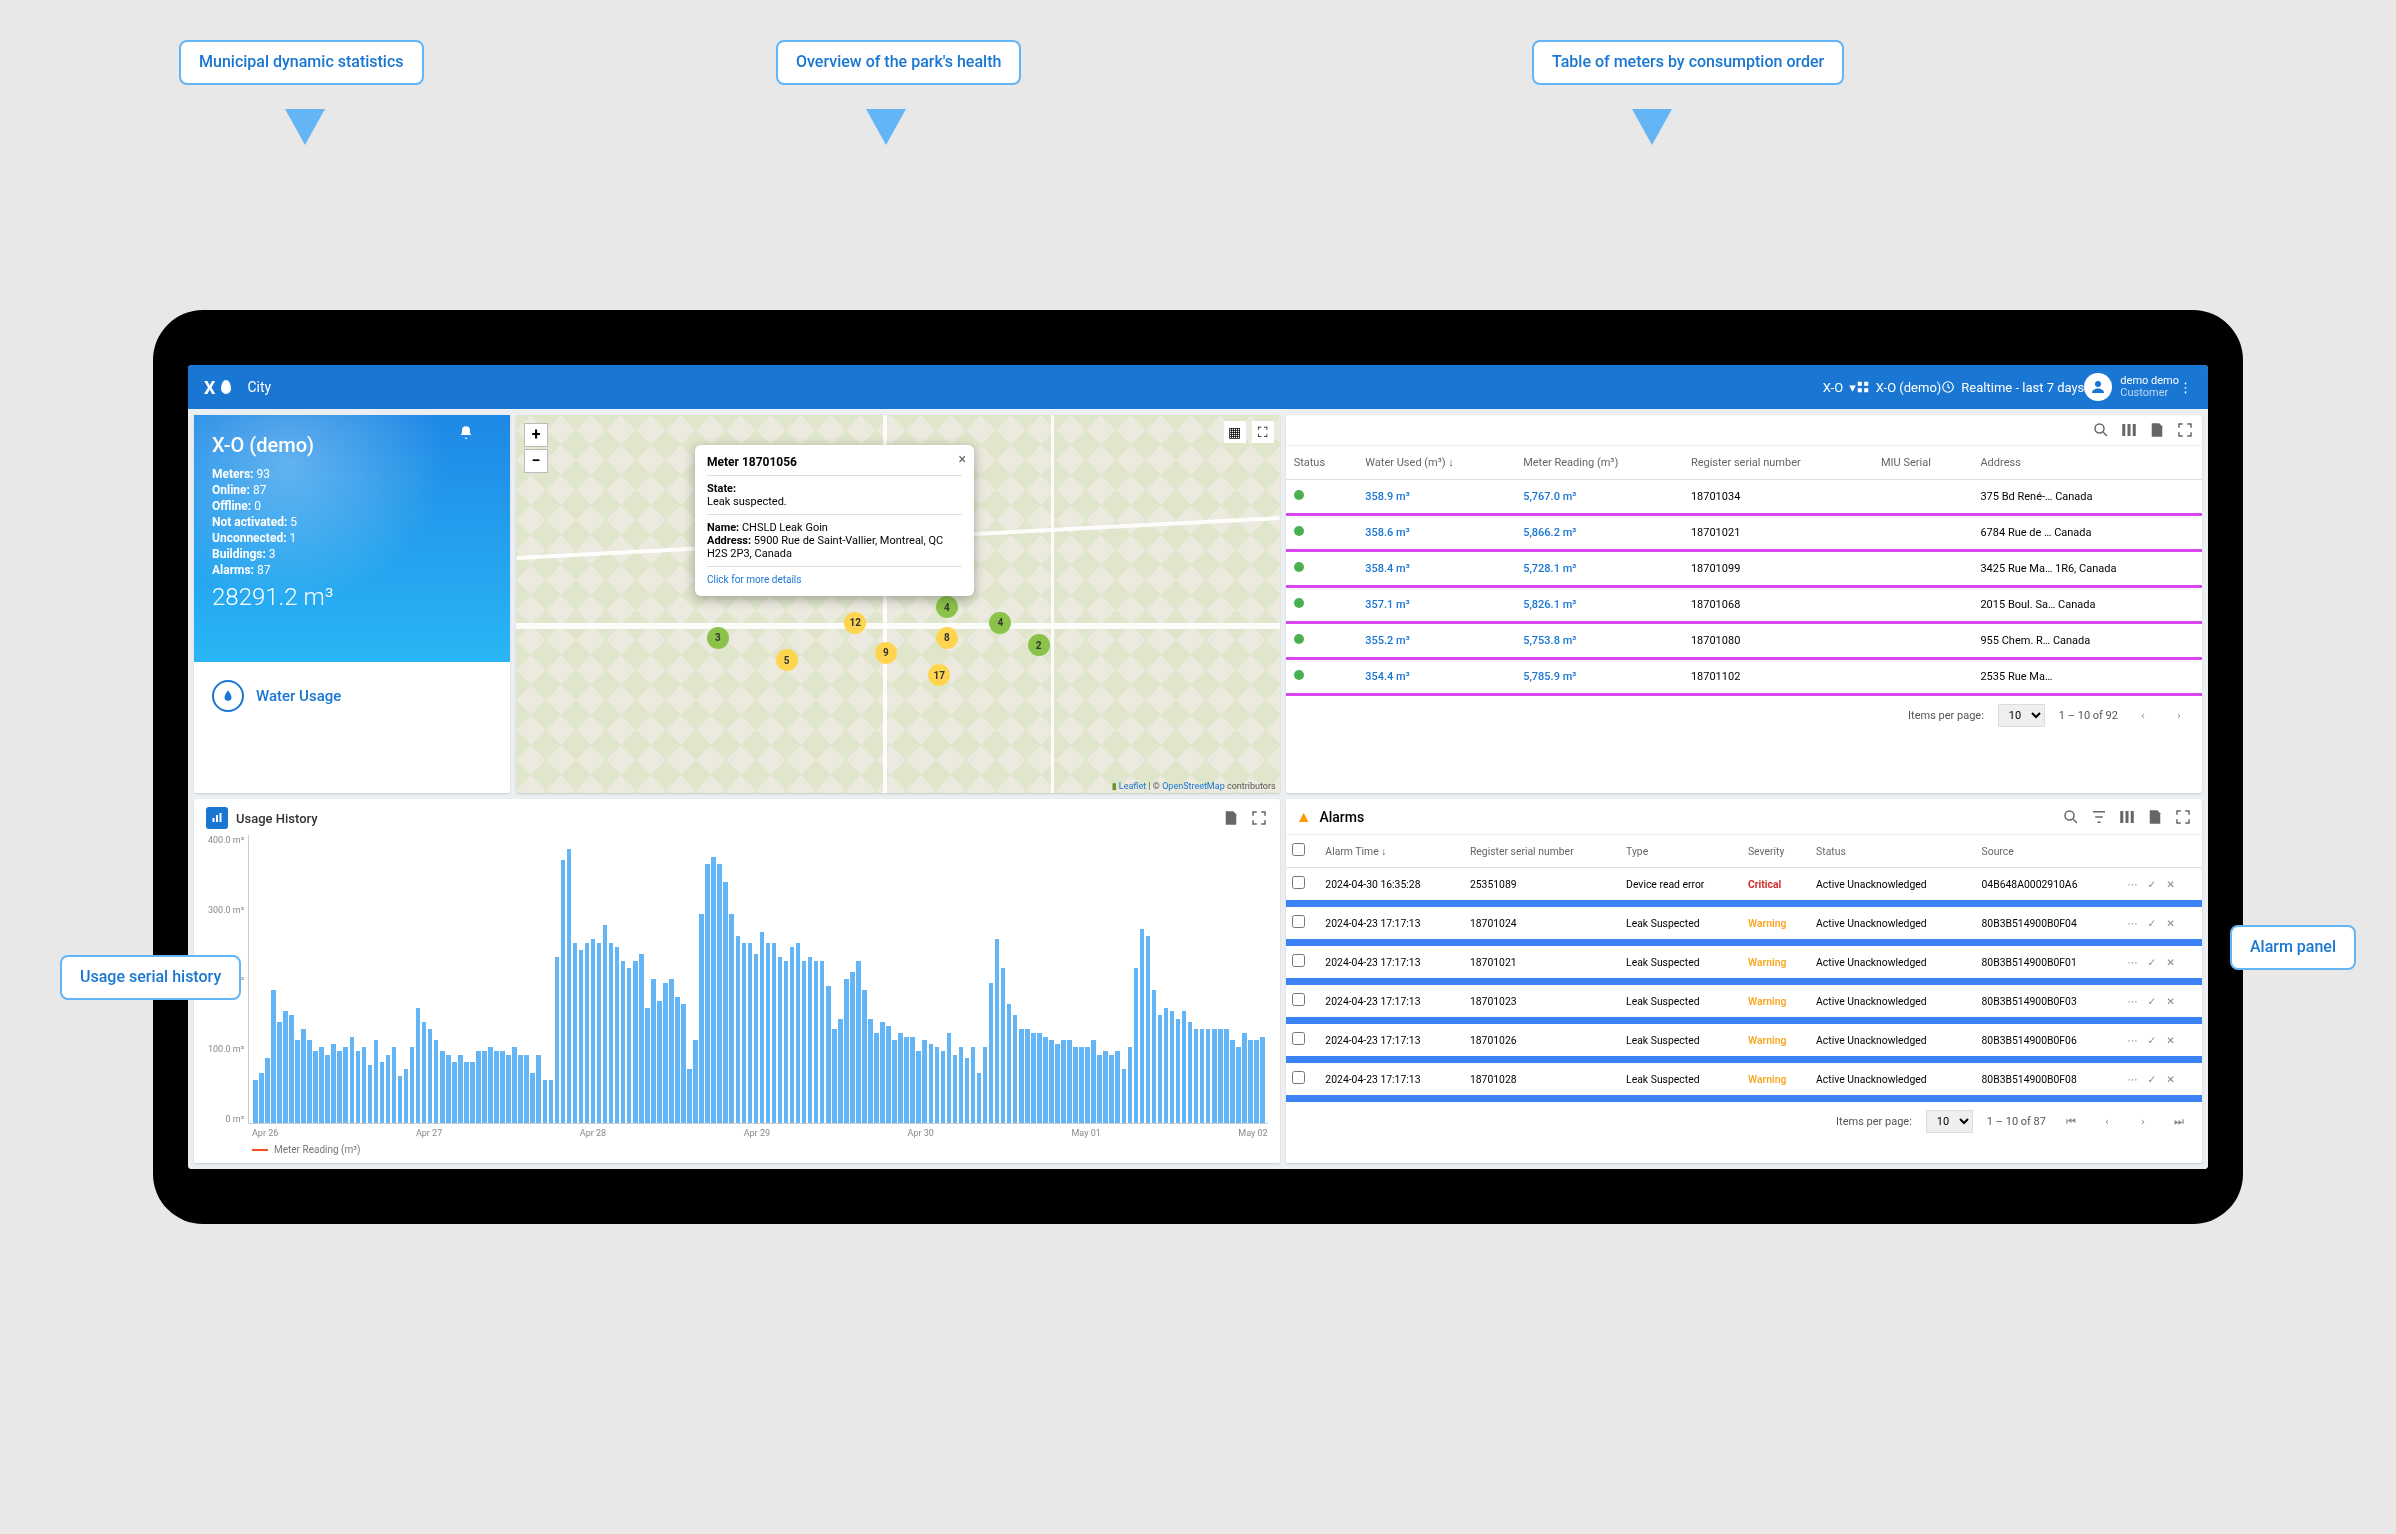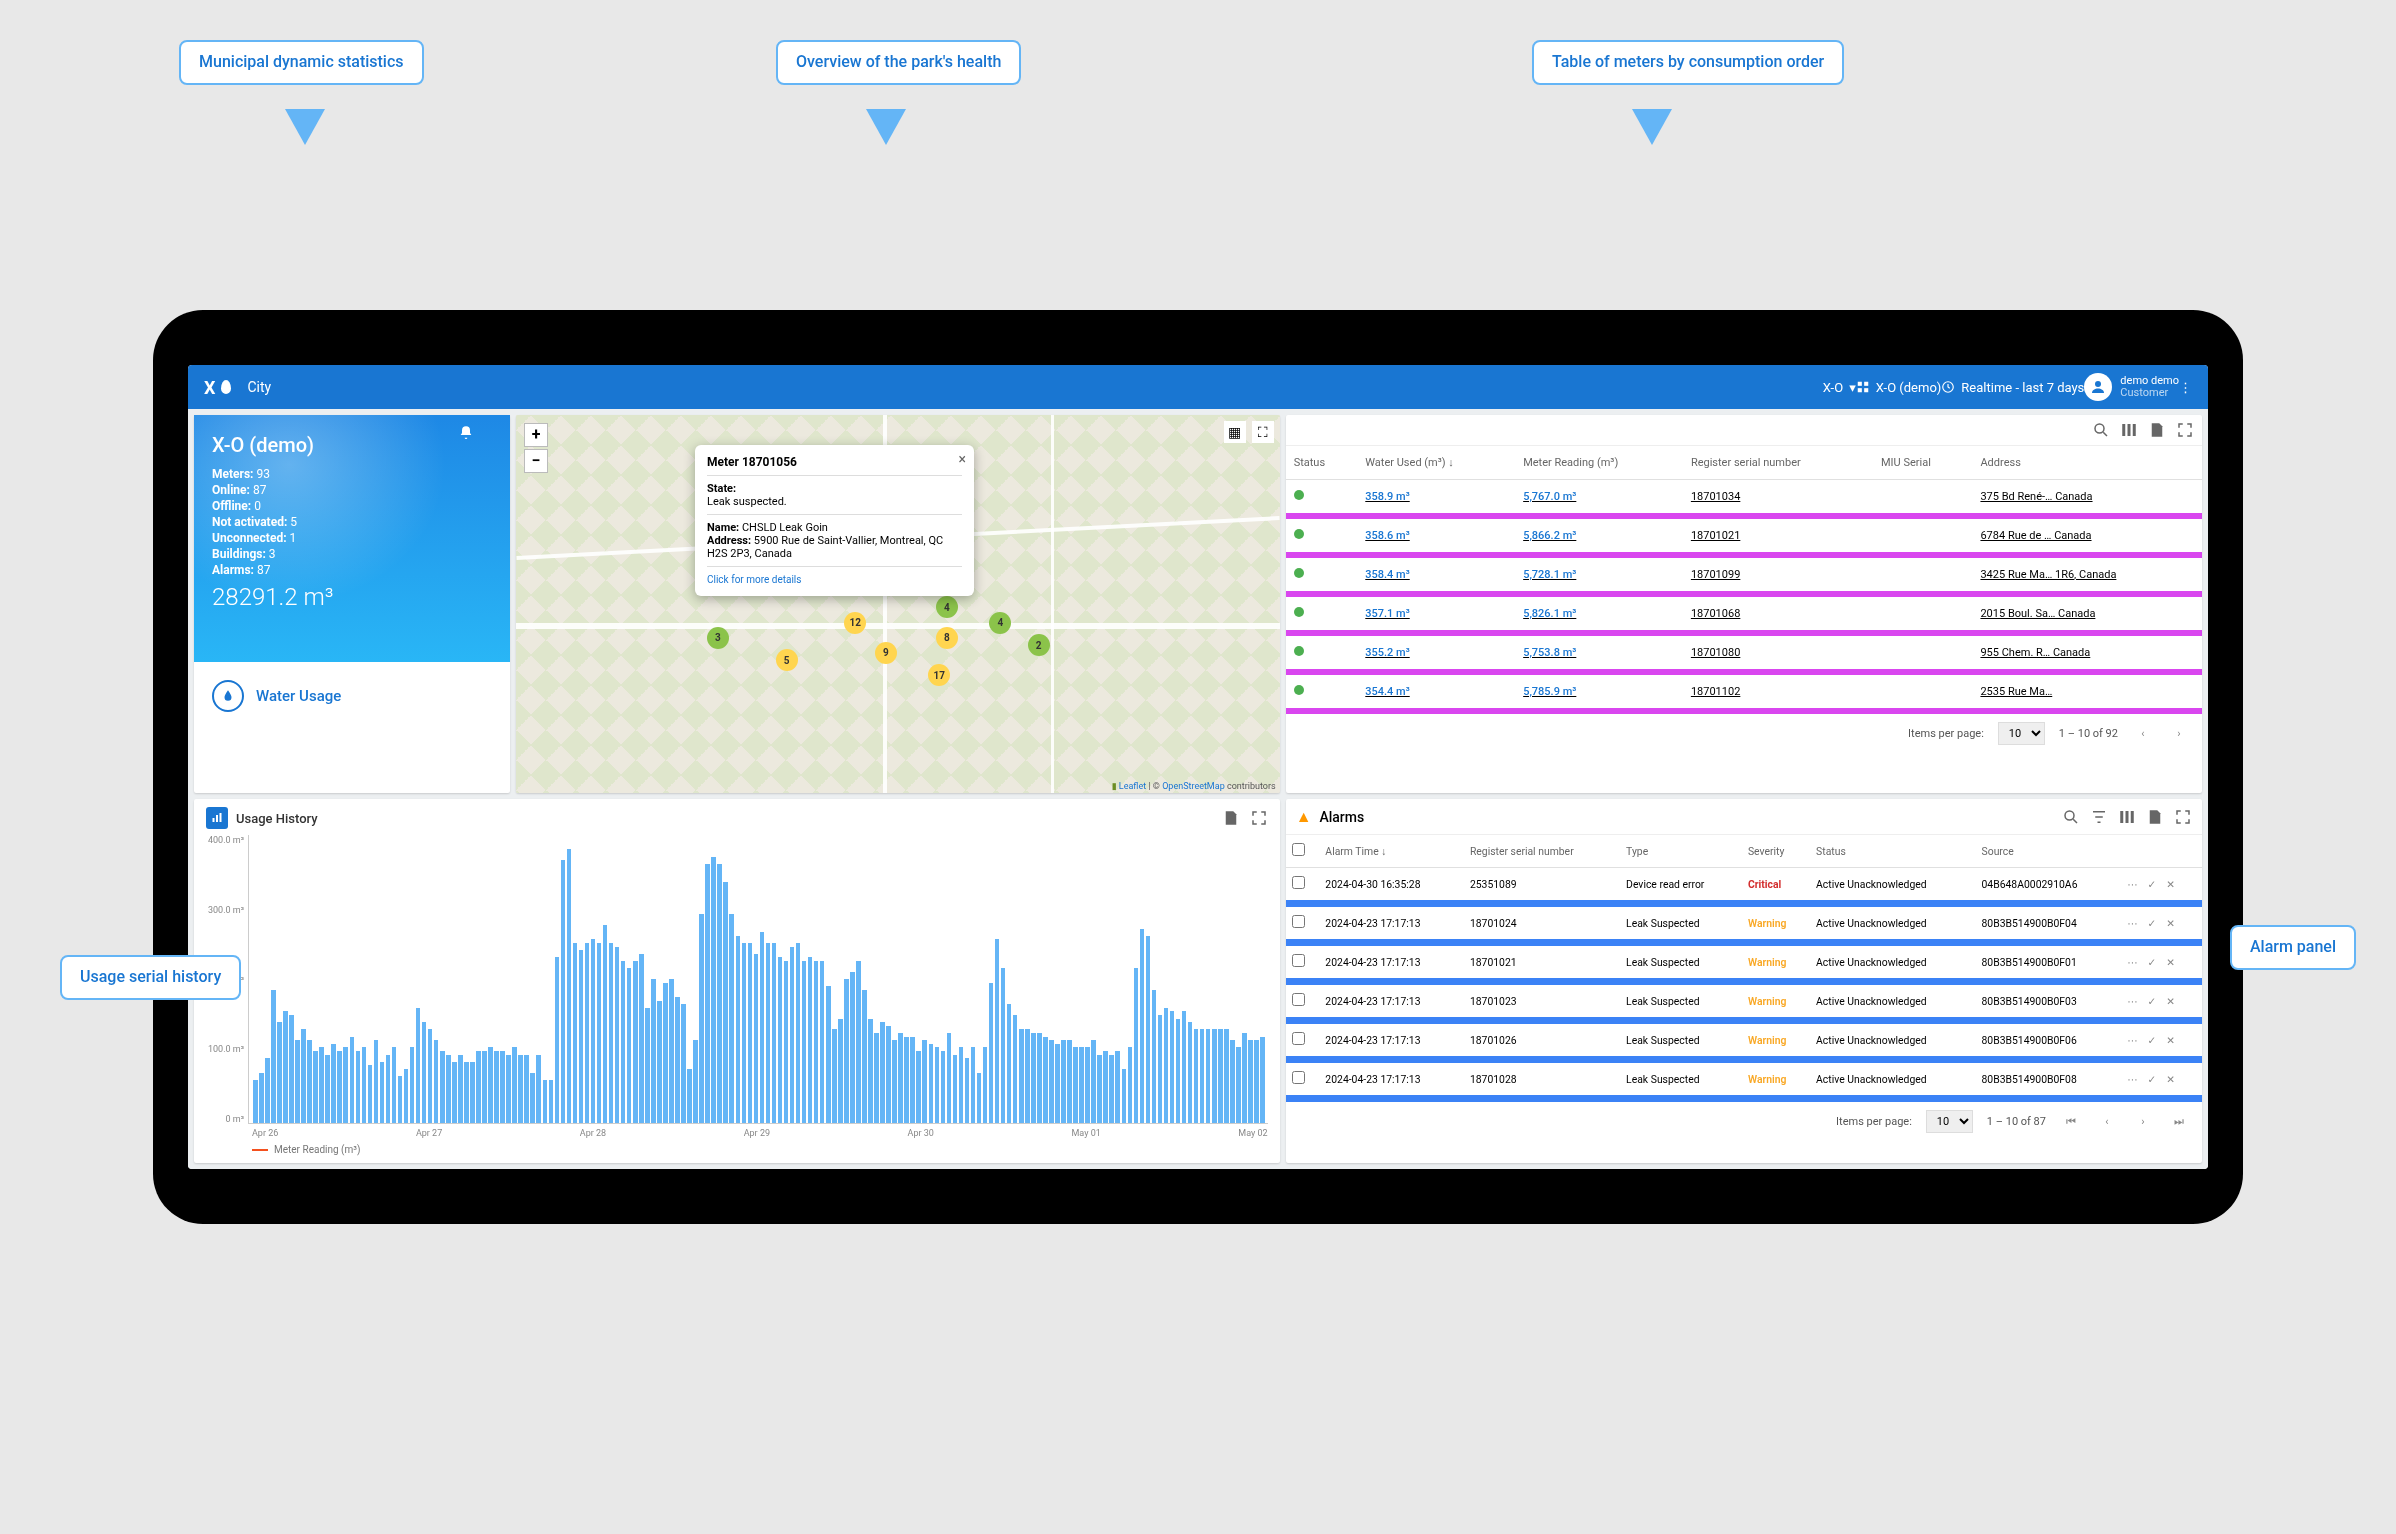--- a/index.html
+++ b/index.html
@@ -54,21 +54,21 @@
   .my{background:#ffd54f;}
   .map-attr{position:absolute;bottom:2px;right:4px;font-size:9px;color:#555;}
   .map-attr a{color:#1976d2;}
   
   .meters{grid-column:3;grid-row:1;display:flex;flex-direction:column;}
   .panel-toolbar{display:flex;justify-content:flex-end;gap:10px;padding:6px 8px;border-bottom:1px solid #eee;}
   .ticon{width:18px;height:18px;cursor:pointer;color:#666;}
   table{width:100%;border-collapse:collapse;font-size:11px;}
   .meters th,.meters td{padding:10px 8px;text-align:left;white-space:nowrap;}
   .meters th{color:#666;font-weight:400;border-bottom:1px solid #e0e0e0;}
-  .meters tbody tr{border-bottom:6px solid #d946ef;text-decoration:underline;}
+  .meters tbody tr{border-bottom:3px solid #d946ef;}
   .status-dot{width:10px;height:10px;border-radius:50%;background:#4caf50;display:inline-block;}
   .link{color:#1976d2;font-weight:500;}
   .paginator{display:flex;justify-content:flex-end;align-items:center;gap:14px;padding:8px 12px;font-size:11px;color:#555;}
   .paginator select{border:1px solid #ddd;padding:3px 6px;font-size:11px;}
   .pg-btn{width:22px;height:22px;display:flex;align-items:center;justify-content:center;cursor:pointer;color:#888;}
   
   .usage{grid-column:1/3;grid-row:2;padding:8px 12px;}
   .usage-head{display:flex;align-items:center;gap:8px;margin-bottom:6px;}
   .usage-head h3{font-size:13px;font-weight:500;color:#333;}
   .usage-head .hicon{width:22px;height:22px;background:#1976d2;border-radius:3px;display:flex;align-items:center;justify-content:center;}

